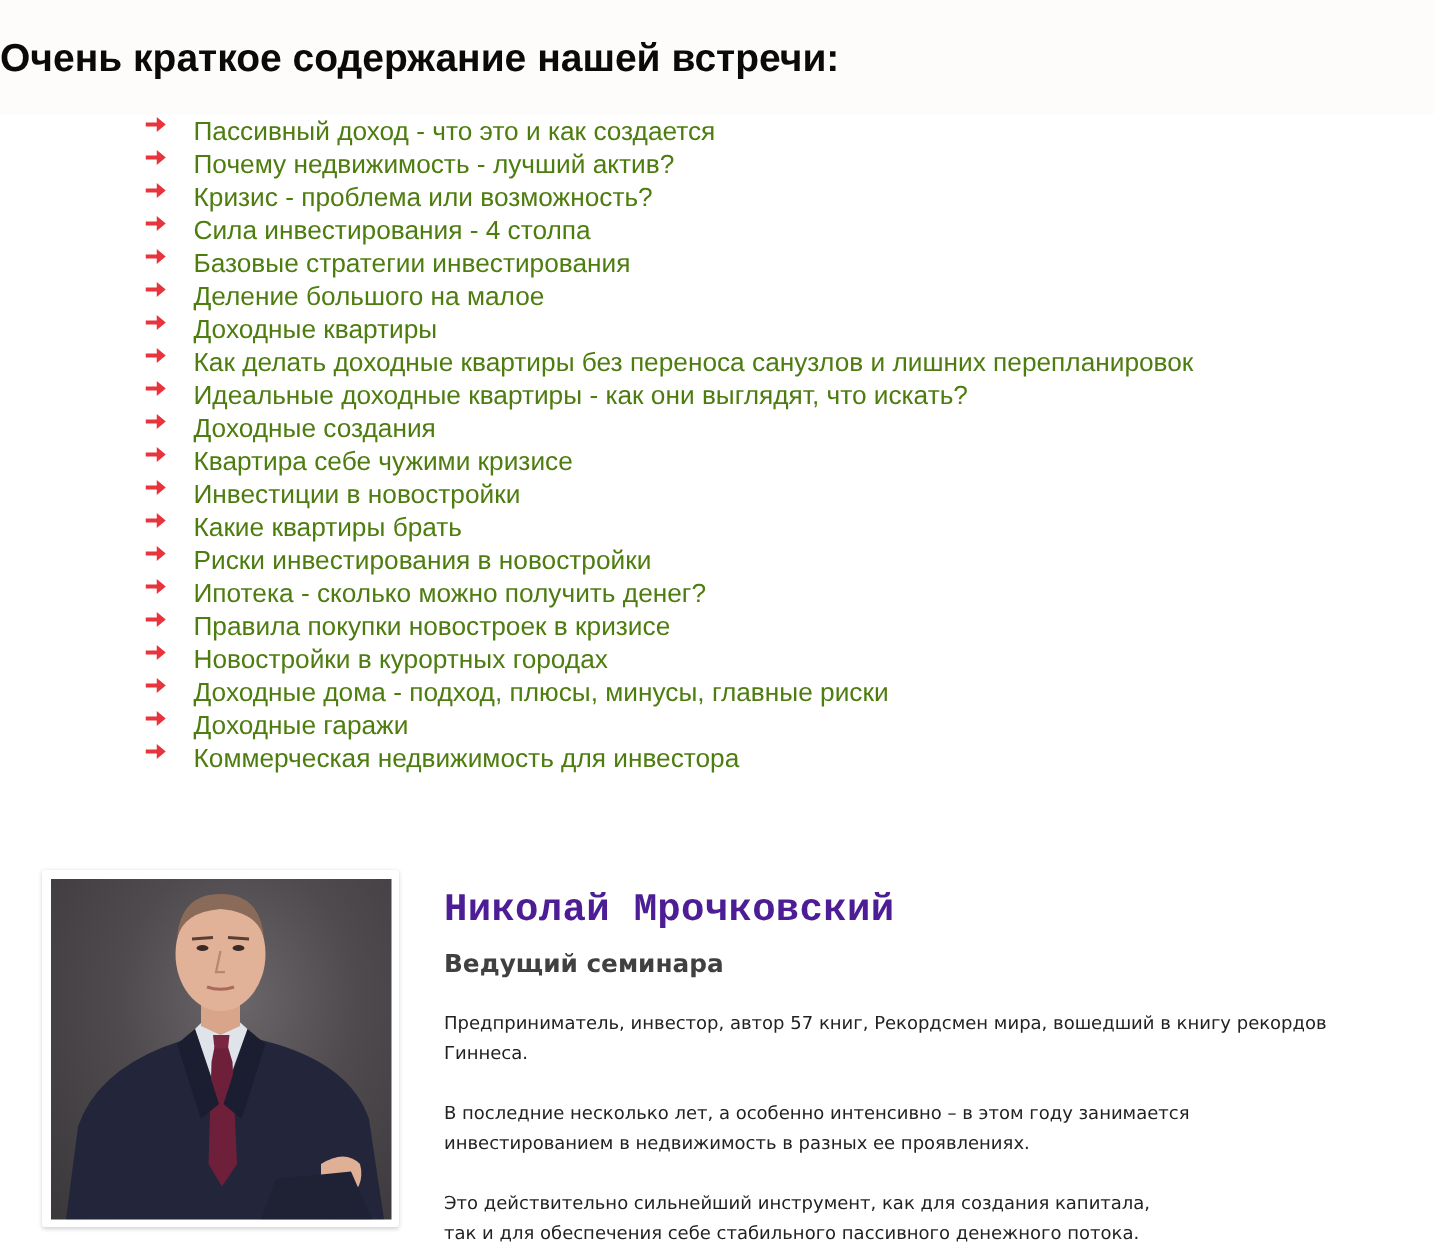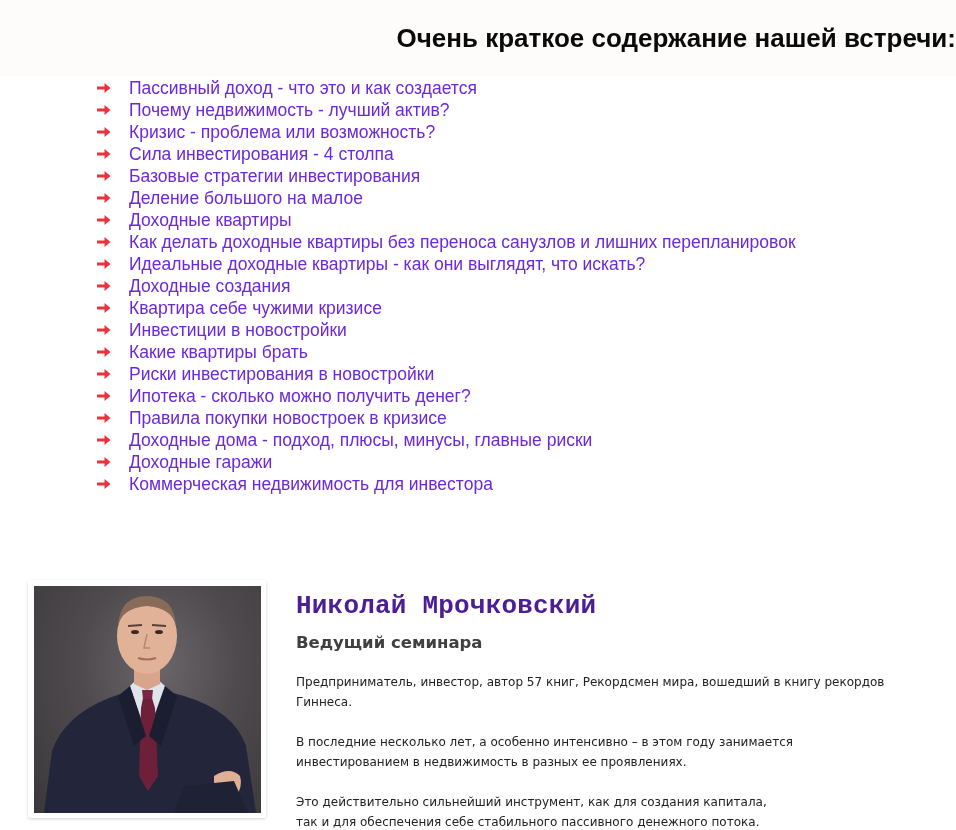--- a/index.html
+++ b/index.html
@@ -4,32 +4,32 @@
   <style>
     * { margin: 0; padding: 0; box-sizing: border-box; }
     html, body { width: 956px; height: 830px; overflow: hidden; background: #ffffff; }
     body { position: relative; font-family: "Liberation Sans", "DejaVu Sans", sans-serif; color: #111; }
 
     .header {
       position: absolute; left: 0; top: 0; width: 956px; height: 76px;
       background: #fdfcfa;
     }
     .header-title {
-      position: absolute; left: 0; top: 22px; width: 956px; text-align: right;
+      position: absolute; left: 0; top: 22px; width: 956px; text-align: left;
       font-family: "Liberation Sans", sans-serif; font-weight: bold;
       font-size: 26px; line-height: 32px; color: #0a0a0a;
       letter-spacing: 0px;
     }
 
     .agenda {
       position: absolute; left: 97px; top: 77px; list-style: none;
     }
     .agenda-item {
-      display: flex; align-items: center; height: 22px;
-      font-family: "Liberation Sans", sans-serif; font-size: 17.5px; color: #6d28d9;
+      display: flex; align-items: flex-start; height: 22px;
+      font-family: "Liberation Sans", sans-serif; font-size: 17.5px; color: #4d7c0f;
       white-space: nowrap;
     }
     .arrow {
       width: 32px; display: inline-flex; align-items: center; flex-shrink: 0;
     }
     .arrow svg { display: block; }
 
     .photo-card {
       position: absolute; left: 28px; top: 580px; width: 238px; height: 238px;
       background: #fff;
@@ -188,20 +188,28 @@
       </span>
       <span>Ипотека - сколько можно получить денег?</span>
     </li>
     <li class="agenda-item">
       <span class="arrow">
         <svg width="14" height="12" viewBox="0 0 14 12">
           <path d="M0 4.6 H7.5 V1 L13.5 6 L7.5 11 V7.4 H0 Z" fill="#e8343c"></path>
         </svg>
       </span>
       <span>Правила покупки новостроек в кризисе</span>
+    </li>
+    <li class="agenda-item">
+      <span class="arrow">
+        <svg width="14" height="12" viewBox="0 0 14 12">
+          <path d="M0 4.6 H7.5 V1 L13.5 6 L7.5 11 V7.4 H0 Z" fill="#e8343c"></path>
+        </svg>
+      </span>
+      <span>Новостройки в курортных городах</span>
     </li>
     <li class="agenda-item">
       <span class="arrow">
         <svg width="14" height="12" viewBox="0 0 14 12">
           <path d="M0 4.6 H7.5 V1 L13.5 6 L7.5 11 V7.4 H0 Z" fill="#e8343c"></path>
         </svg>
       </span>
       <span>Доходные дома - подход, плюсы, минусы, главные риски</span>
     </li>
     <li class="agenda-item">

